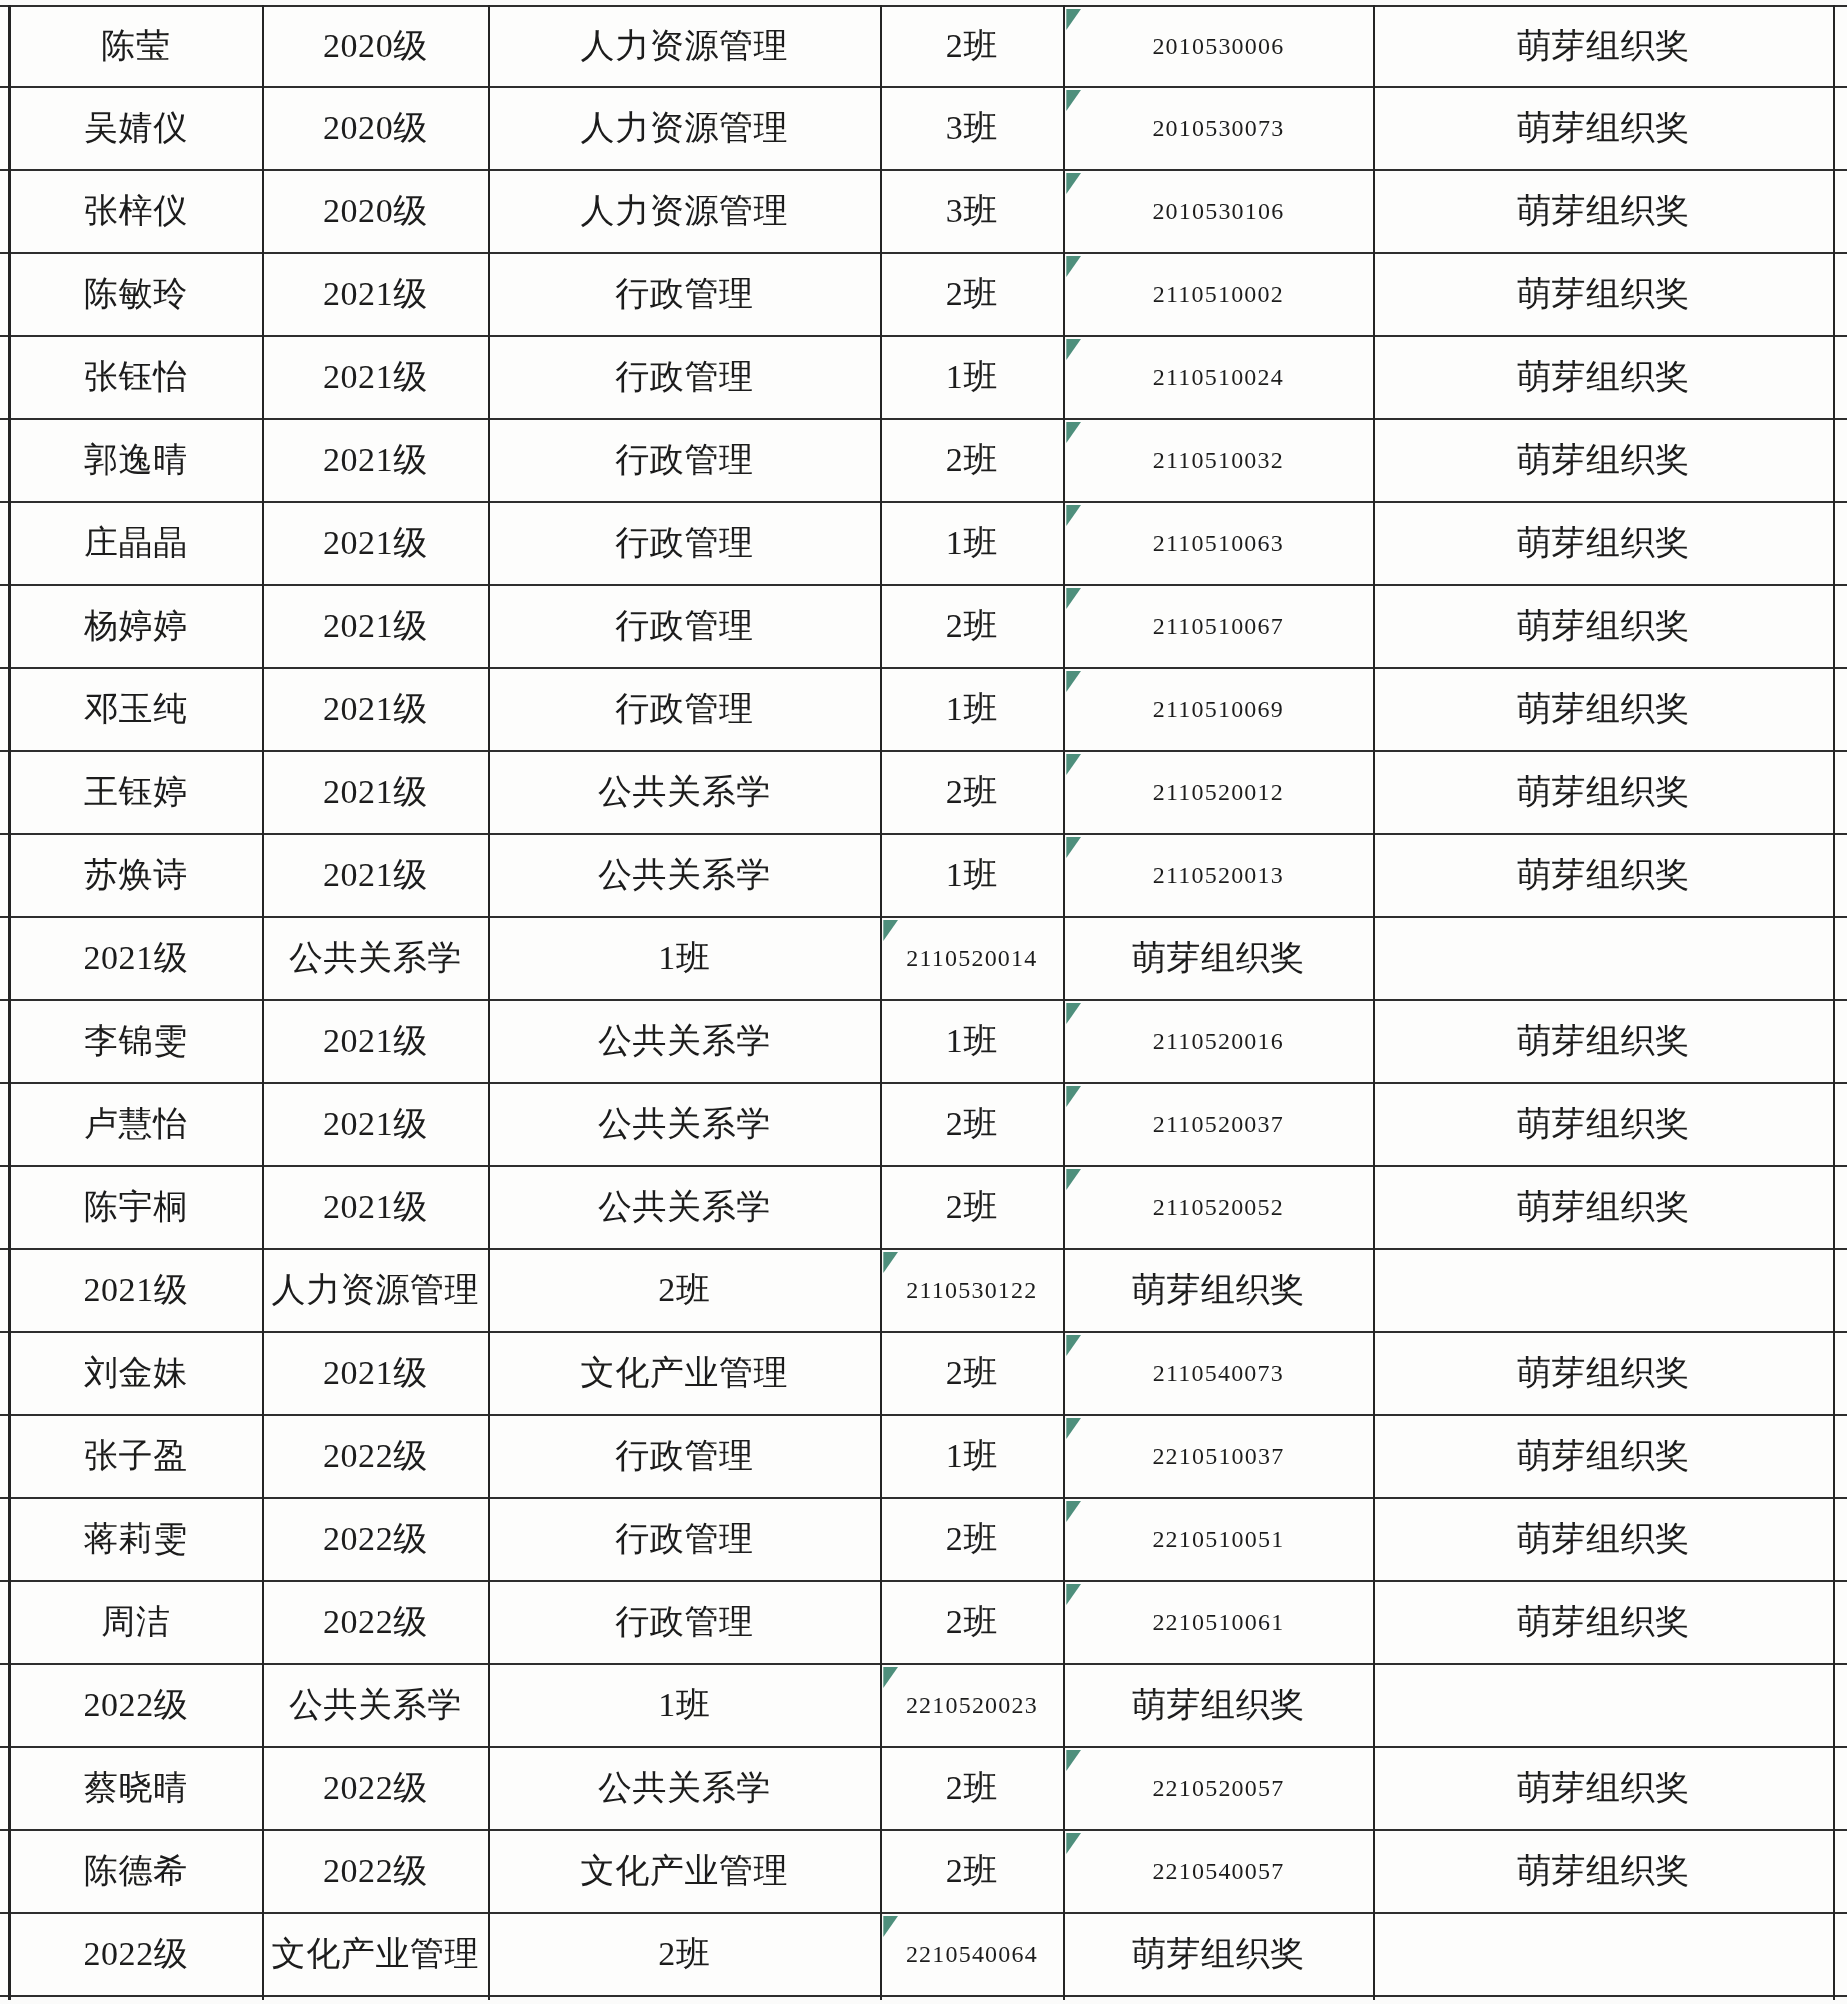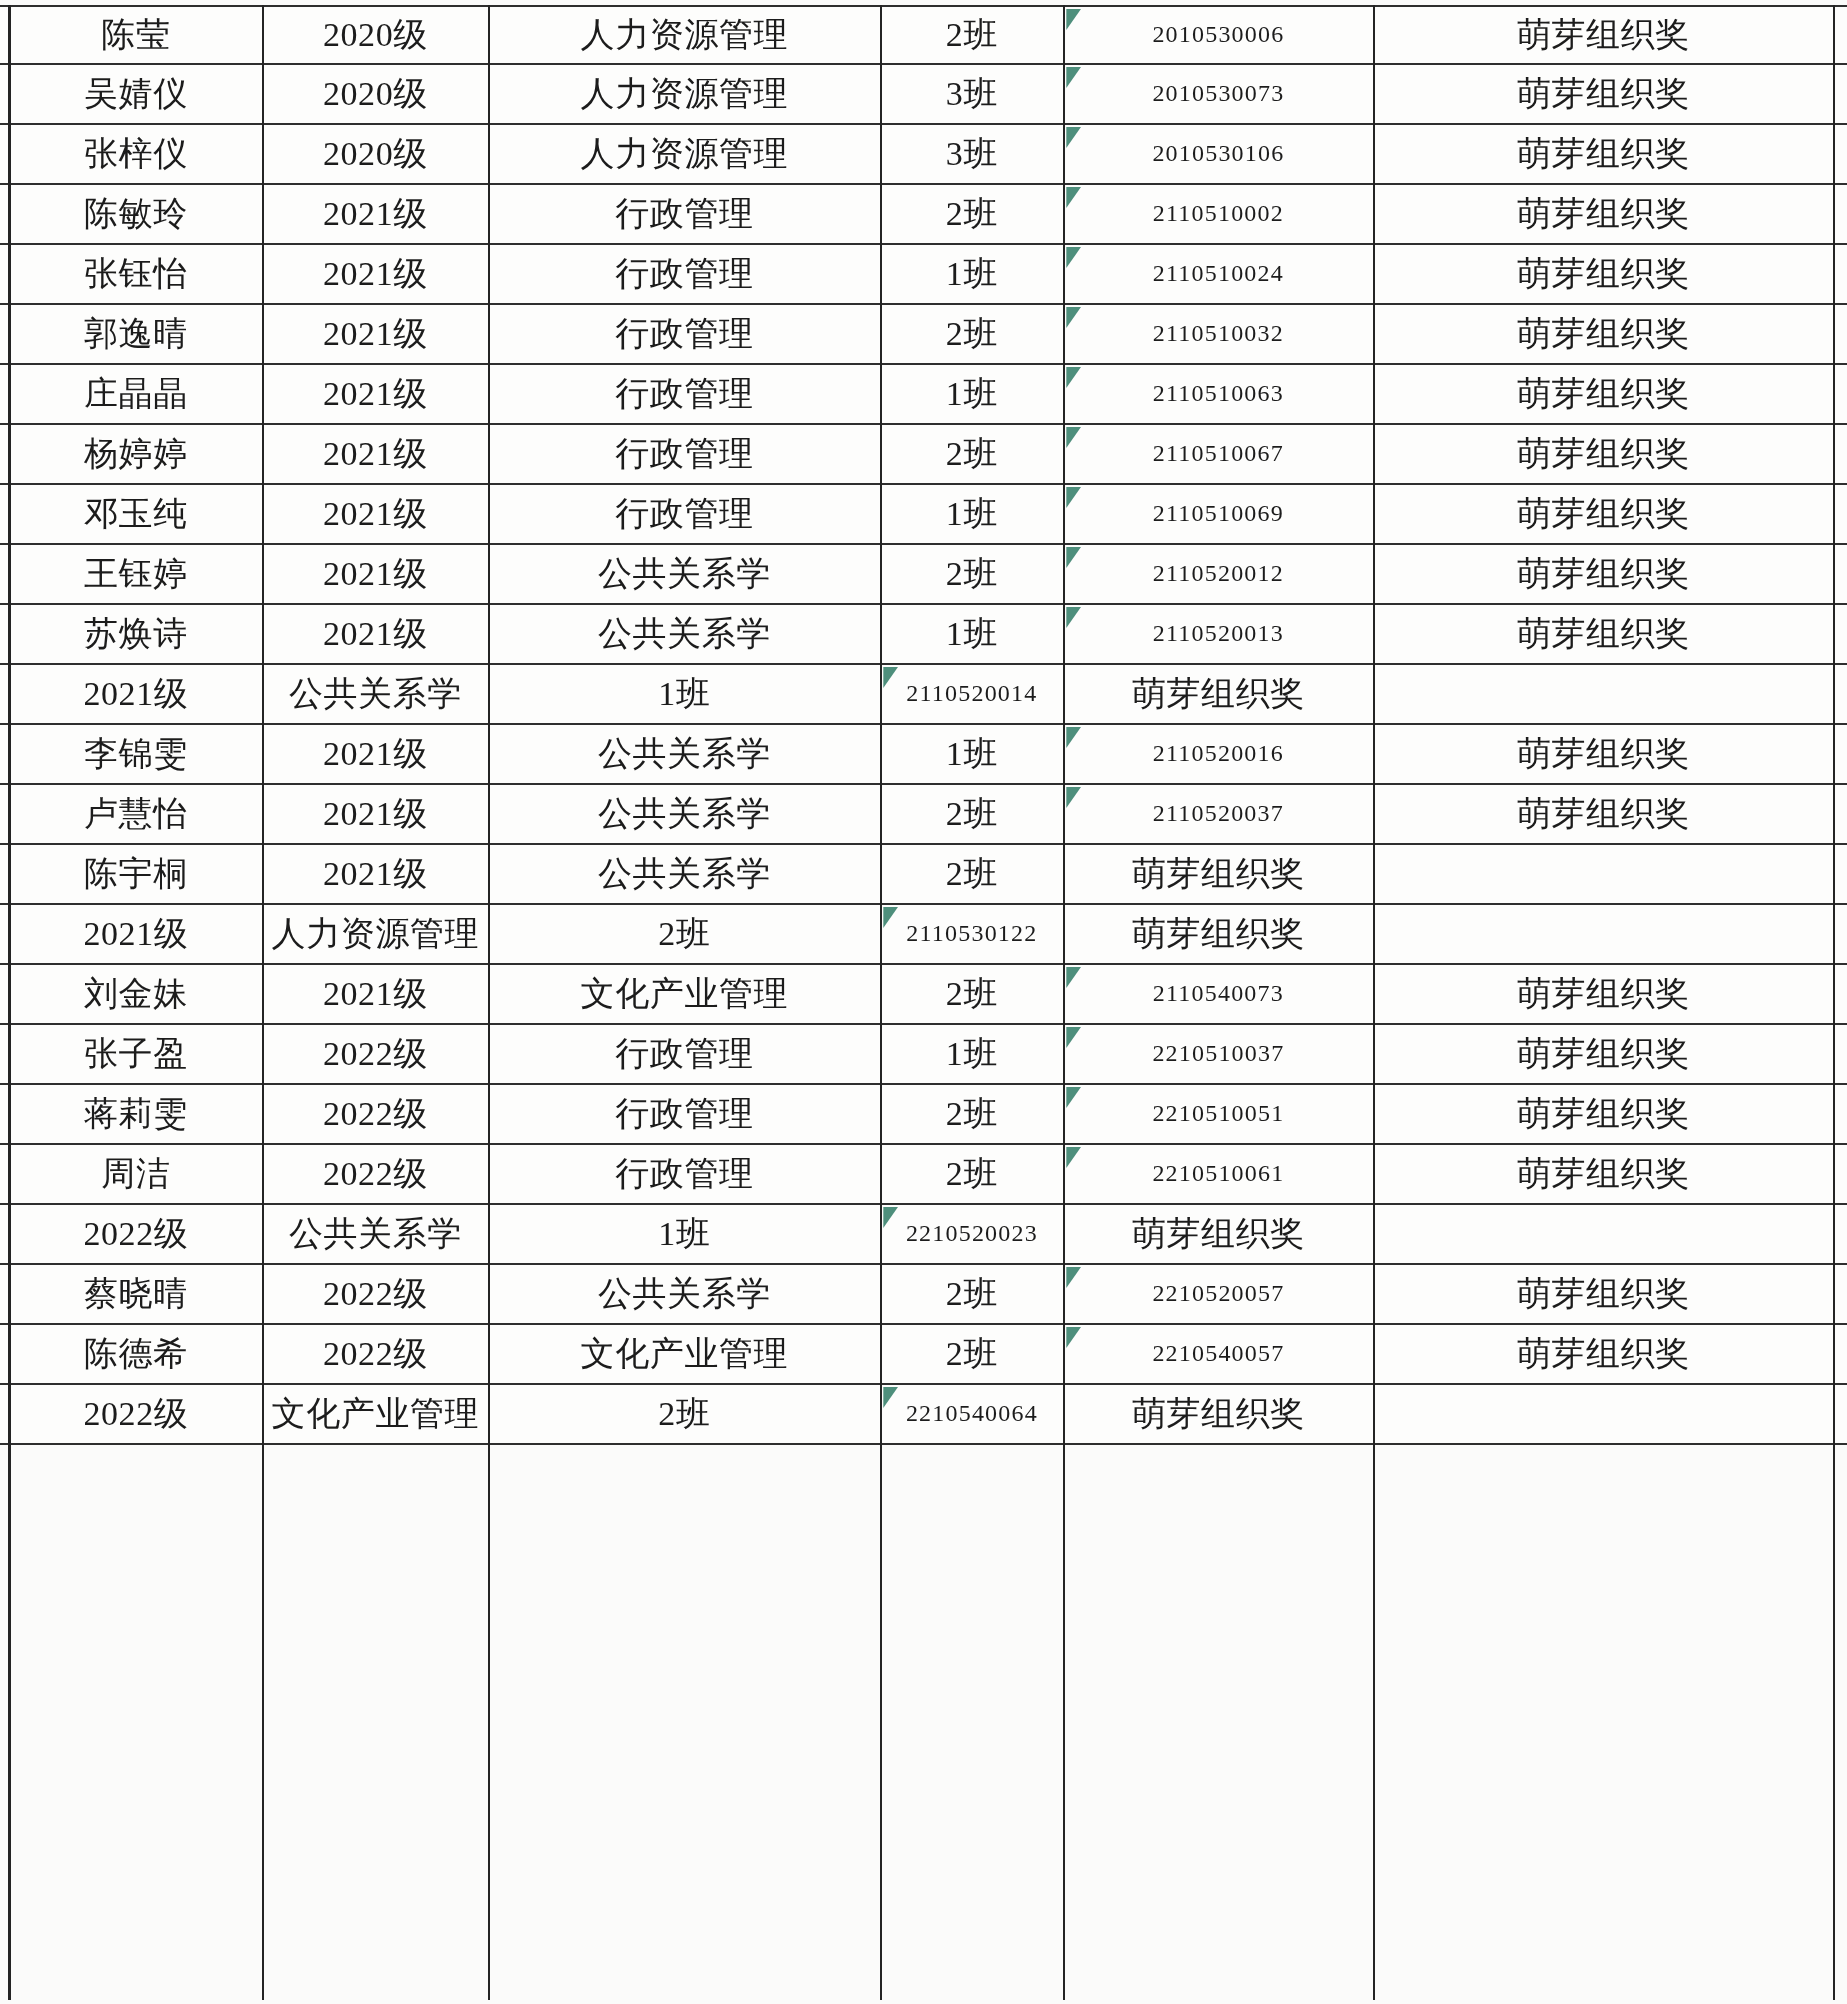--- a/index.html
+++ b/index.html
@@ -17,21 +17,21 @@
     color: #1c1c1c;
   }
   #grid {
     position: absolute;
     left: 0;
     top: 4.7px;
     width: 1847px;
   }
   .row {
     box-sizing: border-box;
-    height: 60px;
+    height: 83px;
     display: grid;
     grid-template-columns: 253px 226px 392px 183px 310px 460px;
     padding-left: 9.4px;
     border-bottom: 2.9px solid #2e2e2e;
     background: #fdfdfc;
   }
   .row:first-child {
     border-top: 2.9px solid #2e2e2e;
   }
   .cell {
@@ -228,20 +228,23 @@
       <span class="err-tri"></span>
     2110520037</div>
     <div class="cell">萌芽组织奖</div>
   </div>
 
   <div class="row">
     <div class="cell">陈宇桐</div>
     <div class="cell">2021级</div>
     <div class="cell">公共关系学</div>
     <div class="cell">2班</div>
+    <div class="cell num">
+      <span class="err-tri"></span>
+    2110520052</div>
     <div class="cell">萌芽组织奖</div>
   </div>
 
   <div class="row">
     <div class="cell">2021级</div>
     <div class="cell">人力资源管理</div>
     <div class="cell">2班</div>
     <div class="cell num">
       <span class="err-tri"></span>
     2110530122</div>

